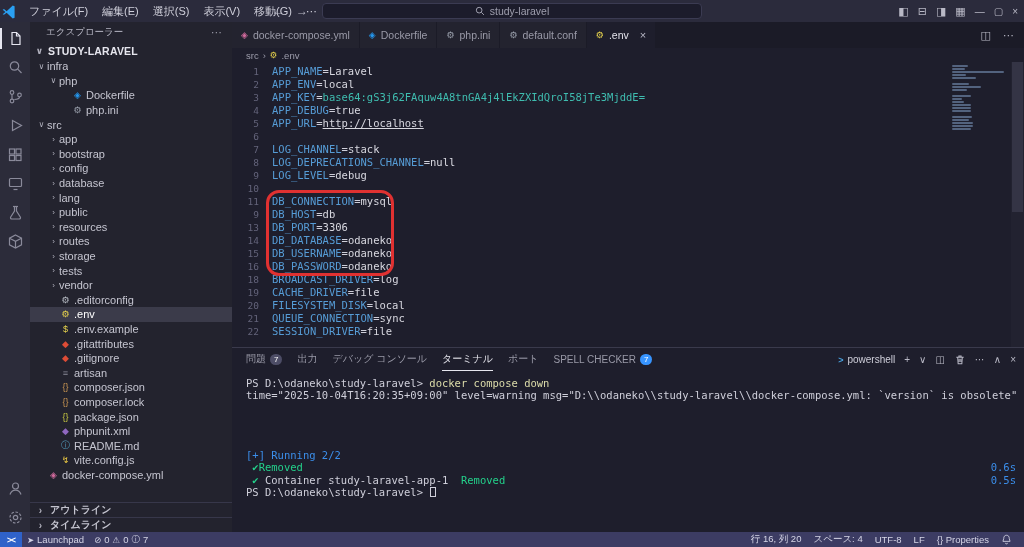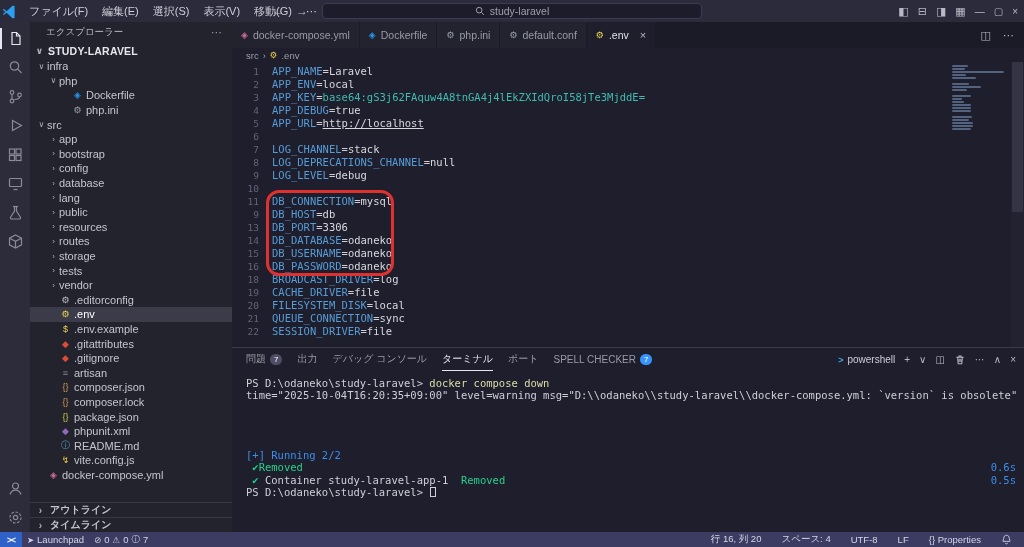--- a/index.html
+++ b/index.html
@@ -87,21 +87,21 @@
 .t-ok{color:#23d18b;}
 .t-dur{margin-left:auto;color:#3b8eea;}
 .tcursor{display:inline-block;width:6px;height:10px;border:1px solid #cfcfda;margin-left:1px;align-self:center;}
 
 
 .statusbar{position:absolute;left:0;right:0;bottom:0;height:15px;background:#3c3c63;display:flex;align-items:center;font-size:9.5px;color:#d5d5e6;z-index:20;}
 .sb-remote{height:15px;background:#2f62c9;padding:0 7px;display:flex;align-items:center;font-size:8.5px;font-weight:bold;color:#fff;letter-spacing:-1px;}
 .sb-item{display:flex;align-items:center;gap:3px;padding:0 5px;white-space:nowrap;}
 .sb-ico{font-size:8.5px;}
 .sb-right{margin-left:auto;display:flex;align-items:center;padding-right:6px;}
-.sb-right .sb-item{padding:0 6px;margin-left:8px;}
+.sb-right .sb-item{padding:0 6px;}
 .bell svg{width:11px;height:11px;stroke:#d5d5e6;fill:none;stroke-width:1;display:block;}
 </style>
 </head>
 <body>
 
 <div class="titlebar">
   <span class="logo">
     <svg viewBox="0 0 16 16">
         <path fill="#2aa0f2" d="M12.5 1.5L6 7.6 3.2 5.4 1.8 6.1l2.9 2.4-2.9 2.4 1.4.7L6 9.4l6.5 6.1 2-.9V2.4z"></path>
       </svg>

